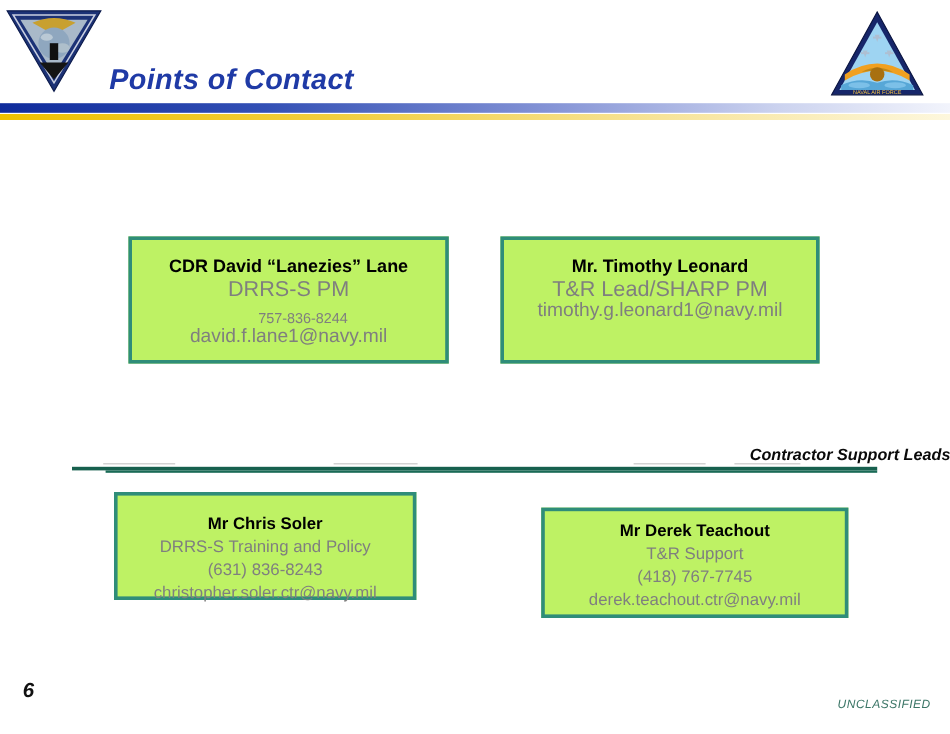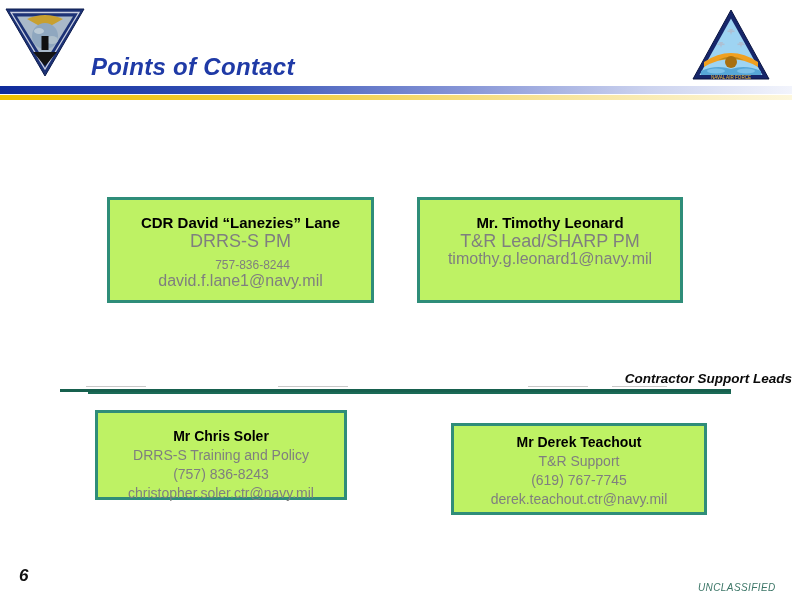--- a/index.html
+++ b/index.html
@@ -131,27 +131,27 @@
   <div class="ghost-line ghost-2"></div>
   <div class="ghost-line ghost-3"></div>
   <div class="ghost-line ghost-4"></div>
   <div class="contractor-heading">Contractor Support Leads</div>
   <div class="divider-a"></div>
   <div class="divider-b"></div>
 
   <div class="contact-box box-3">
     <div class="c-name">Mr Chris Soler</div>
     <div class="c-role">DRRS-S Training and Policy</div>
-    <div class="c-phone">(757) 836-8243</div>
+    <div class="c-phone">(631) 836-8243</div>
     <div class="c-email">christopher.soler.ctr@navy.mil</div>
   </div>
 
   <div class="contact-box box-4">
     <div class="c-name">Mr Derek Teachout</div>
     <div class="c-role">T&amp;R Support</div>
-    <div class="c-phone">(619) 767-7745</div>
+    <div class="c-phone">(418) 767-7745</div>
     <div class="c-email">derek.teachout.ctr@navy.mil</div>
   </div>
 
   <div class="page-number">6</div>
   <div class="classification">UNCLASSIFIED</div>
 
 </div>
 
 </body></html>

